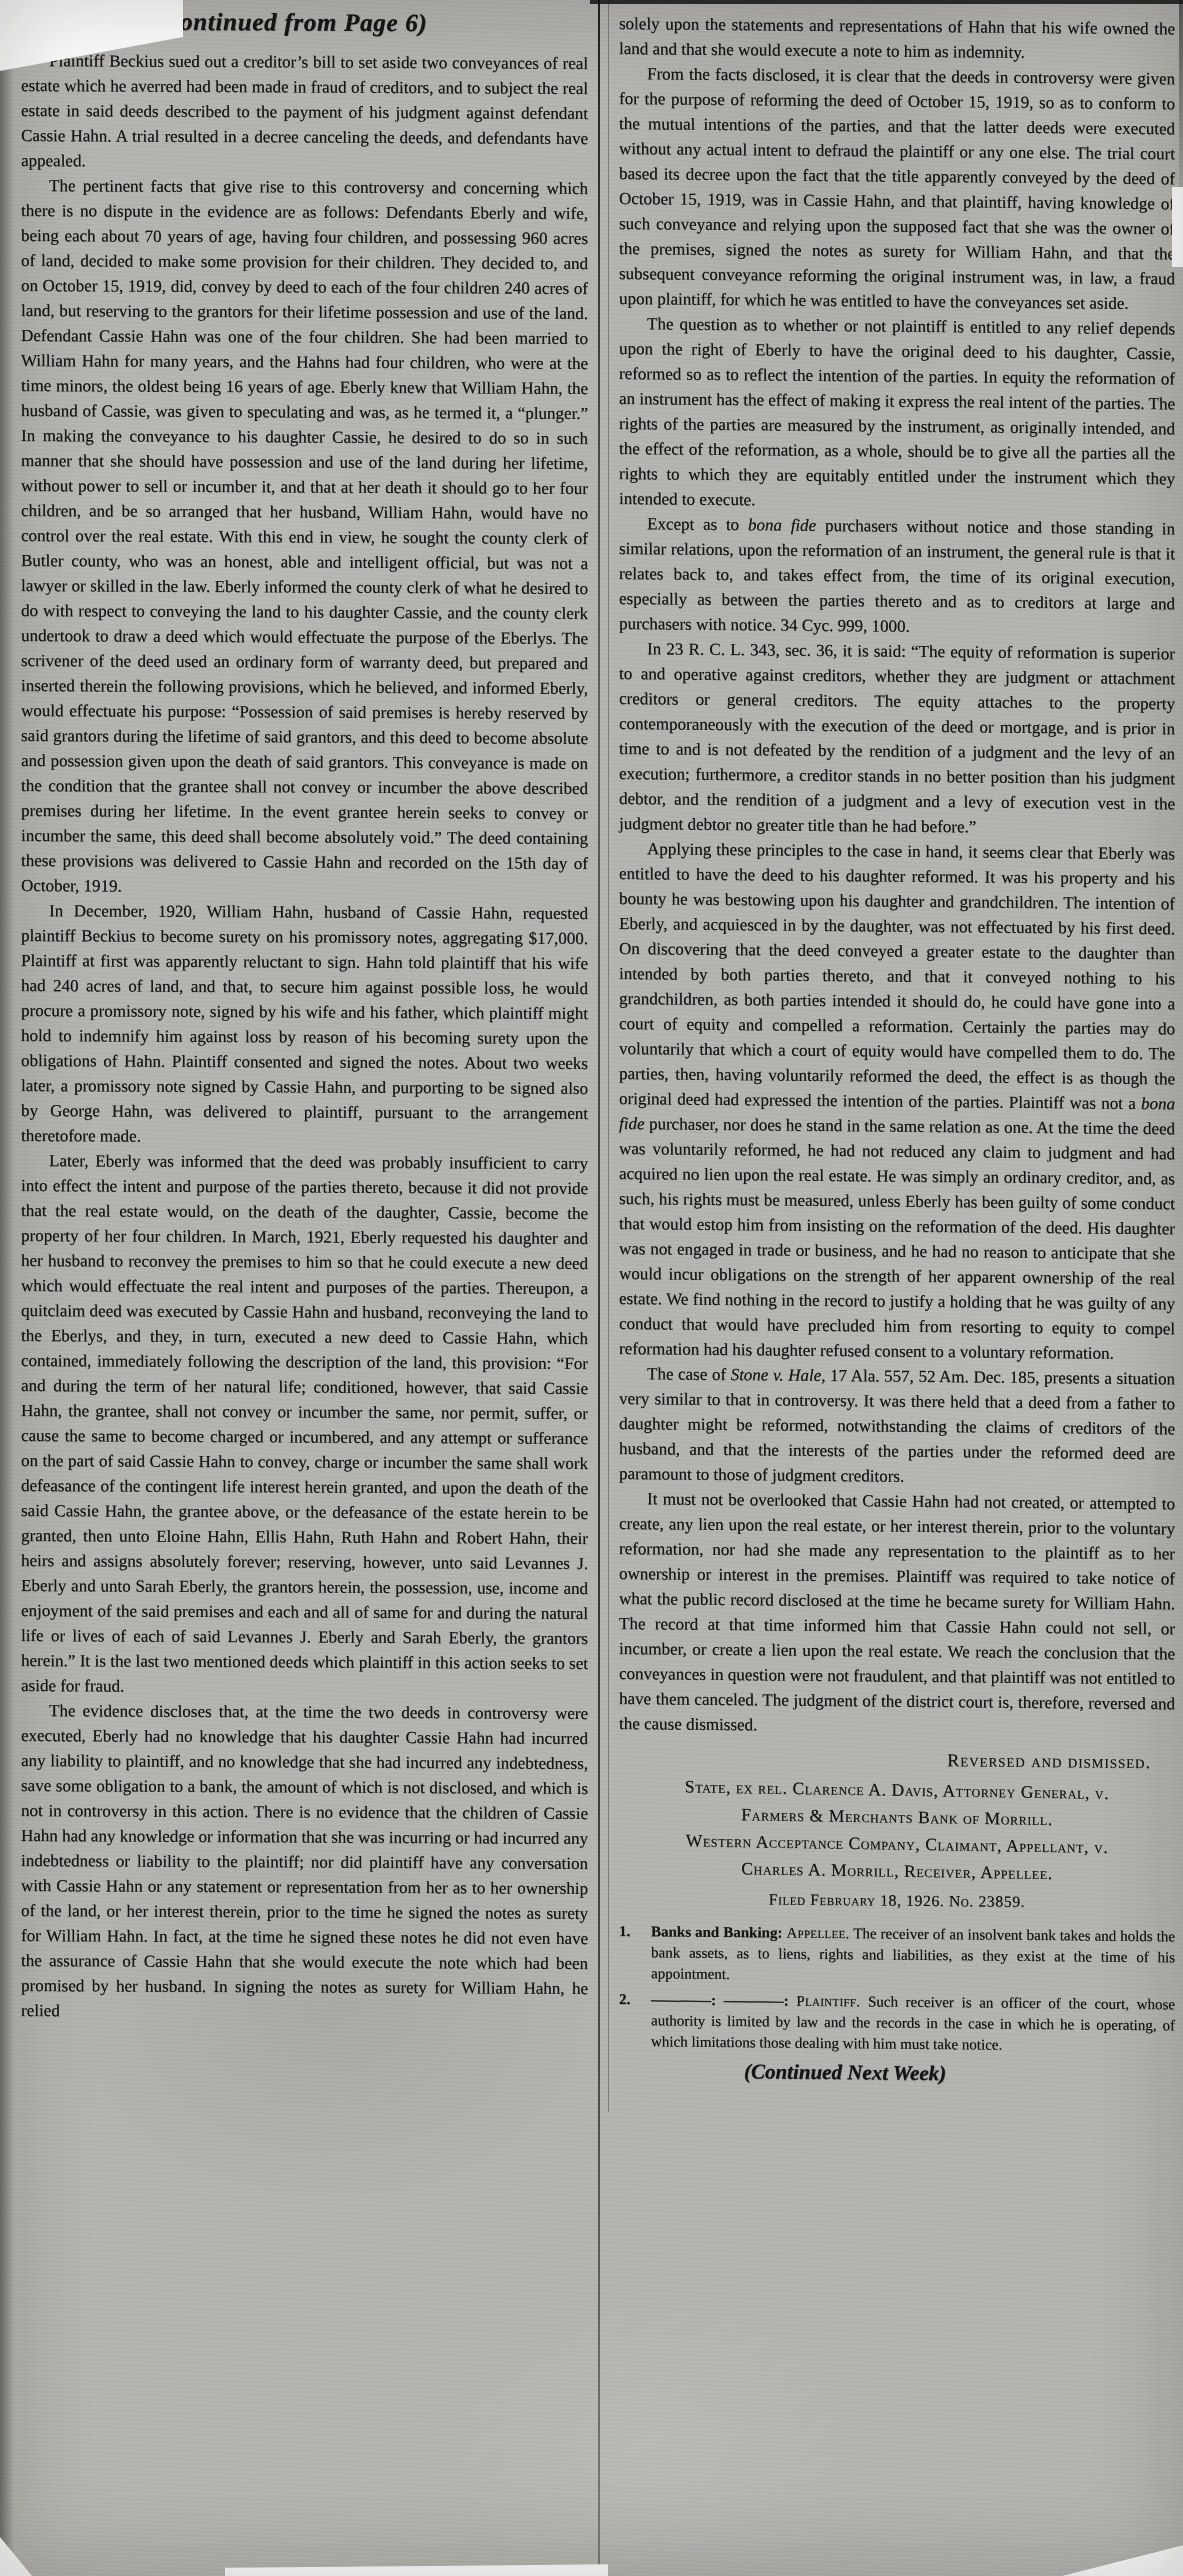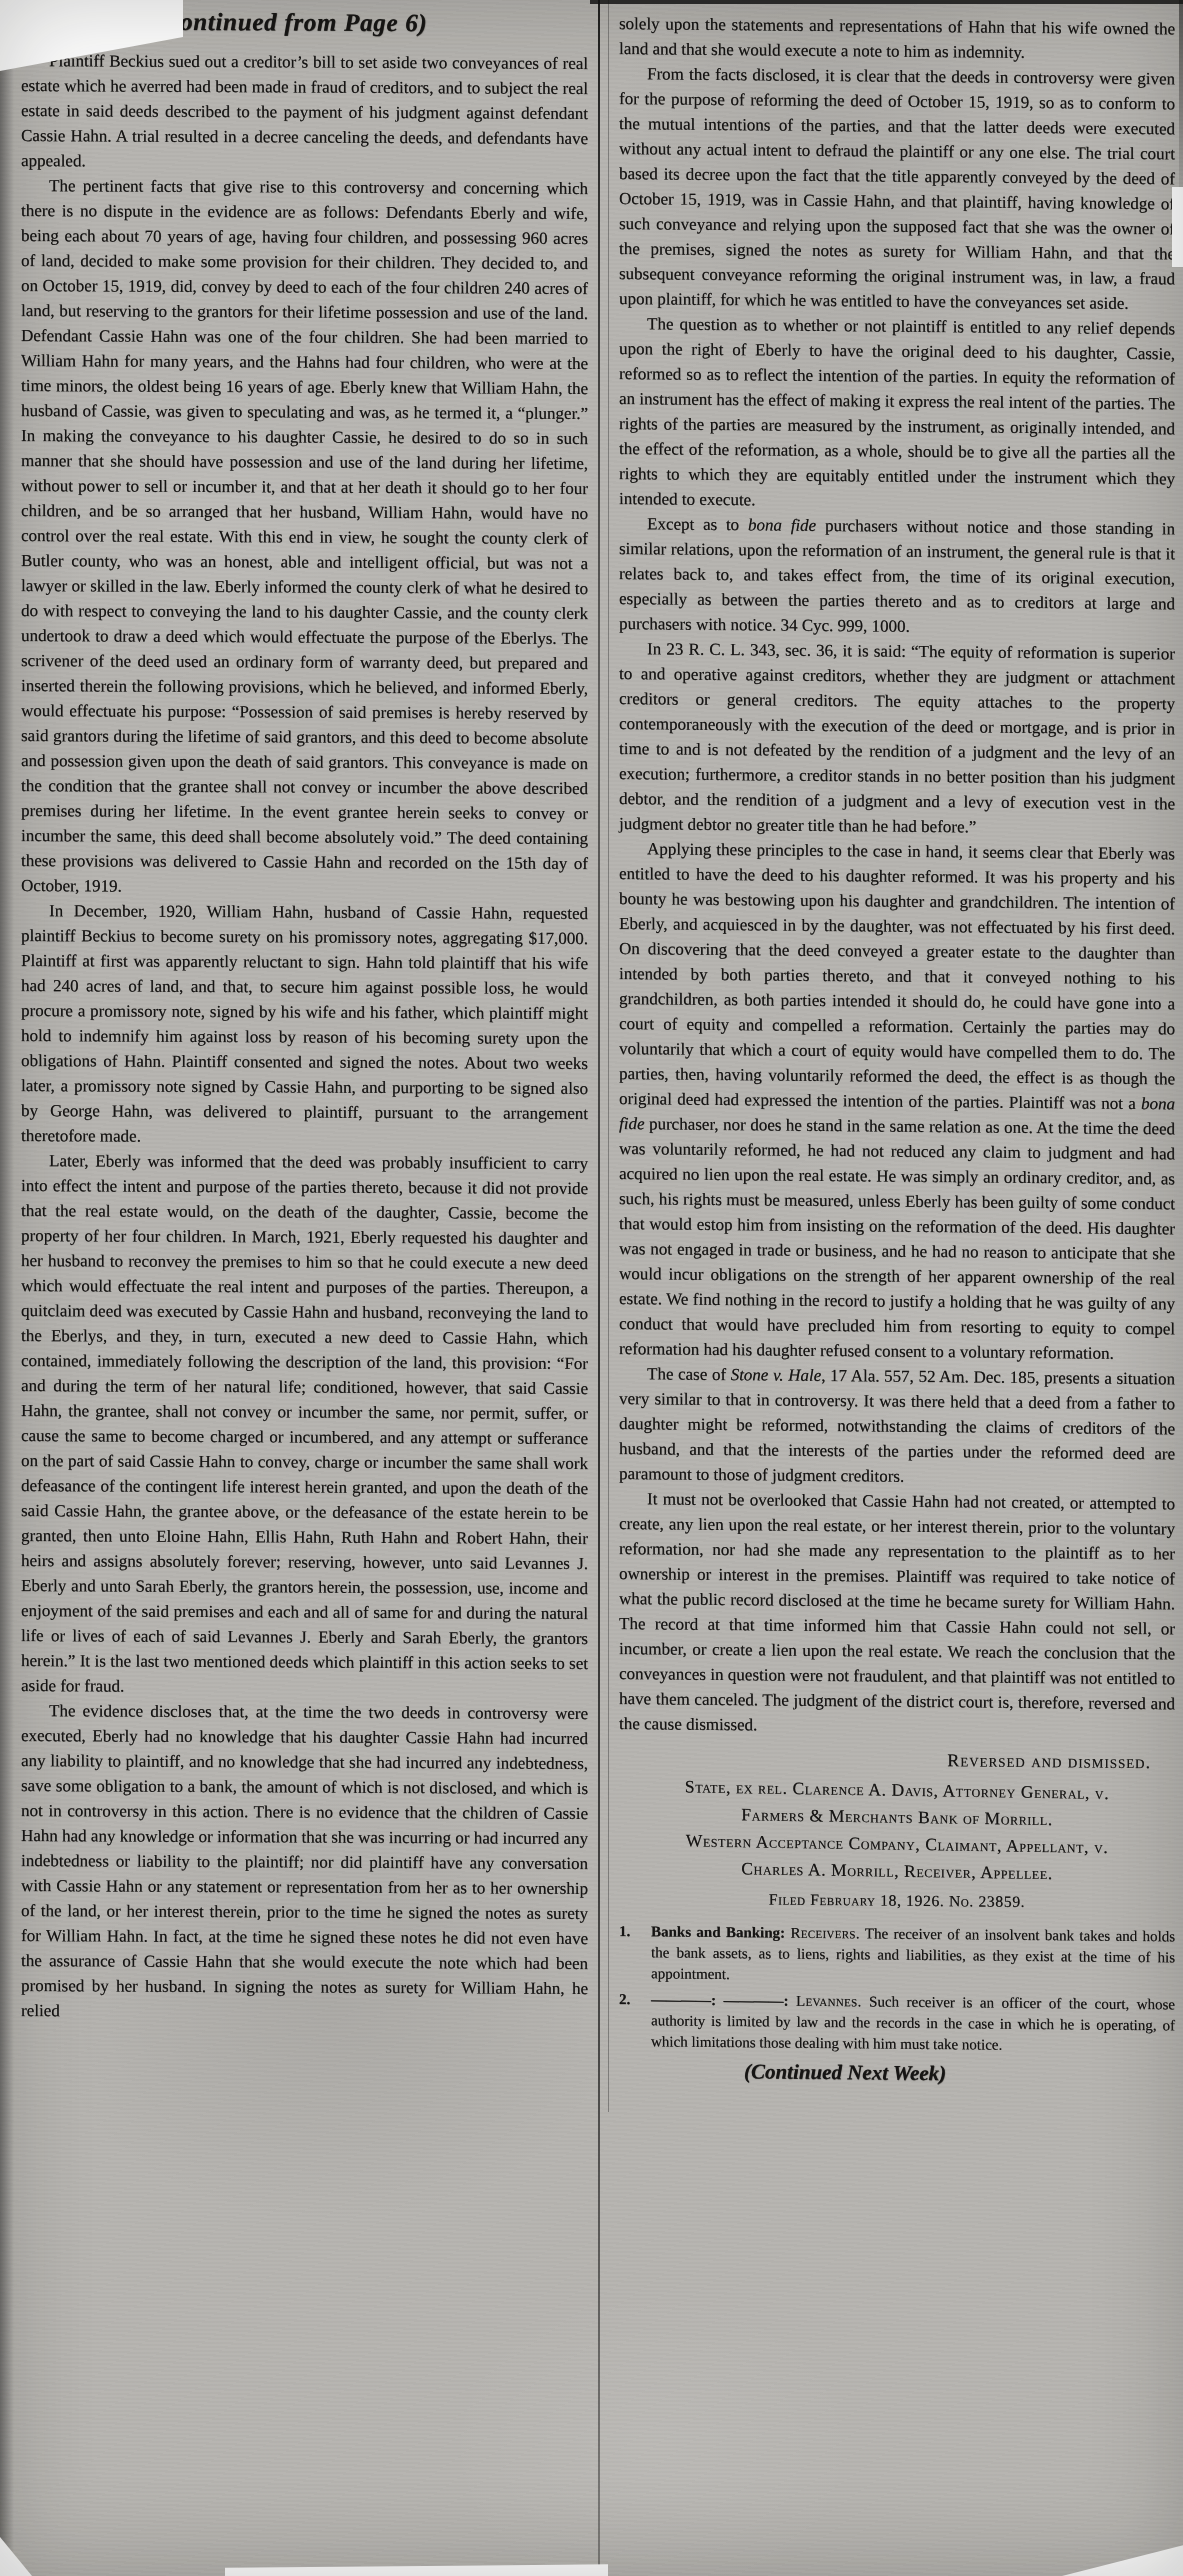--- a/index.html
+++ b/index.html
@@ -111,25 +111,25 @@
       <div class="ct-line">Farmers &amp; Merchants Bank of Morrill.</div>
       <div class="ct-line">Western Acceptance Company, Claimant, Appellant, v.</div>
       <div class="ct-line">Charles A. Morrill, Receiver, Appellee.</div>
     </div>
 
     <div class="filed">Filed February 18, 1926.  No. 23859.</div>
 
     <div class="syllabus">
       <div class="syl-item">
         <span class="syl-num">1.</span>
-        <div class="syl-text"><span class="seg-b">Banks and Banking: </span><span class="seg-sc">Receivers.</span><span>  The receiver of an insolvent bank takes and holds the bank assets, as to liens, rights and liabilities, as they exist at the time of his appointment.</span></div>
+        <div class="syl-text"><span class="seg-b">Banks and Banking: </span><span class="seg-sc">Appellee.</span><span>  The receiver of an insolvent bank takes and holds the bank assets, as to liens, rights and liabilities, as they exist at the time of his appointment.</span></div>
       </div>
       <div class="syl-item">
         <span class="syl-num">2.</span>
-        <div class="syl-text"><span class="seg-b">————: ————: </span><span class="seg-sc">Levannes.</span><span>  Such receiver is an officer of the court, whose authority is limited by law and the records in the case in which he is operating, of which limitations those dealing with him must take notice.</span></div>
+        <div class="syl-text"><span class="seg-b">————: ————: </span><span class="seg-sc">Plaintiff.</span><span>  Such receiver is an officer of the court, whose authority is limited by law and the records in the case in which he is operating, of which limitations those dealing with him must take notice.</span></div>
       </div>
     </div>
 
     <div class="footer-note">(Continued Next Week)</div>
   </div>
 
   <div class="artifact rule-main"></div>
   <div class="artifact rule-secondary"></div>
   <div class="artifact top-edge-line"></div>
   <div class="artifact left-edge-shadow"></div>

